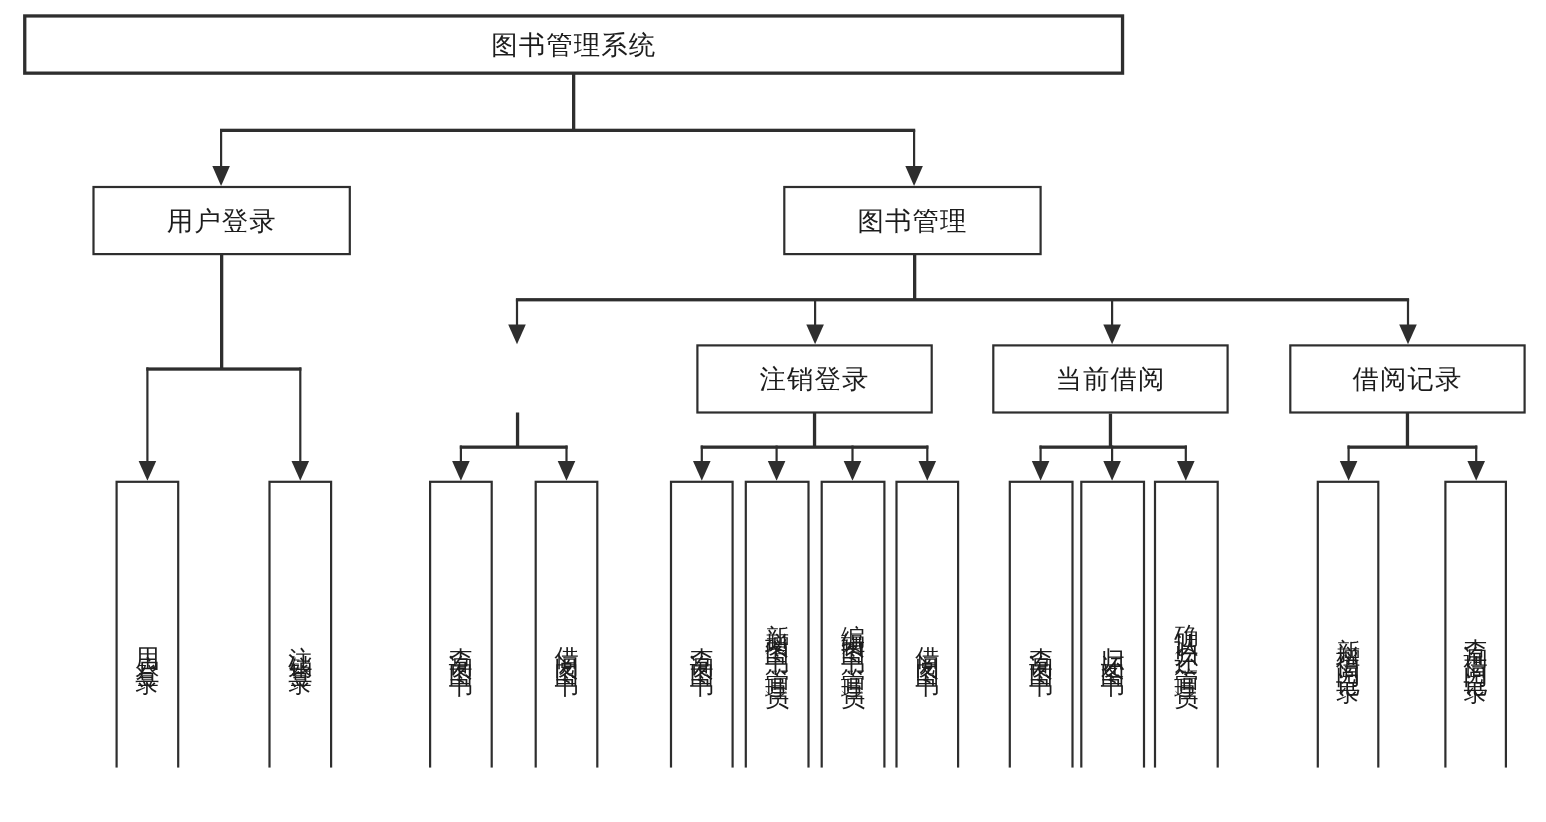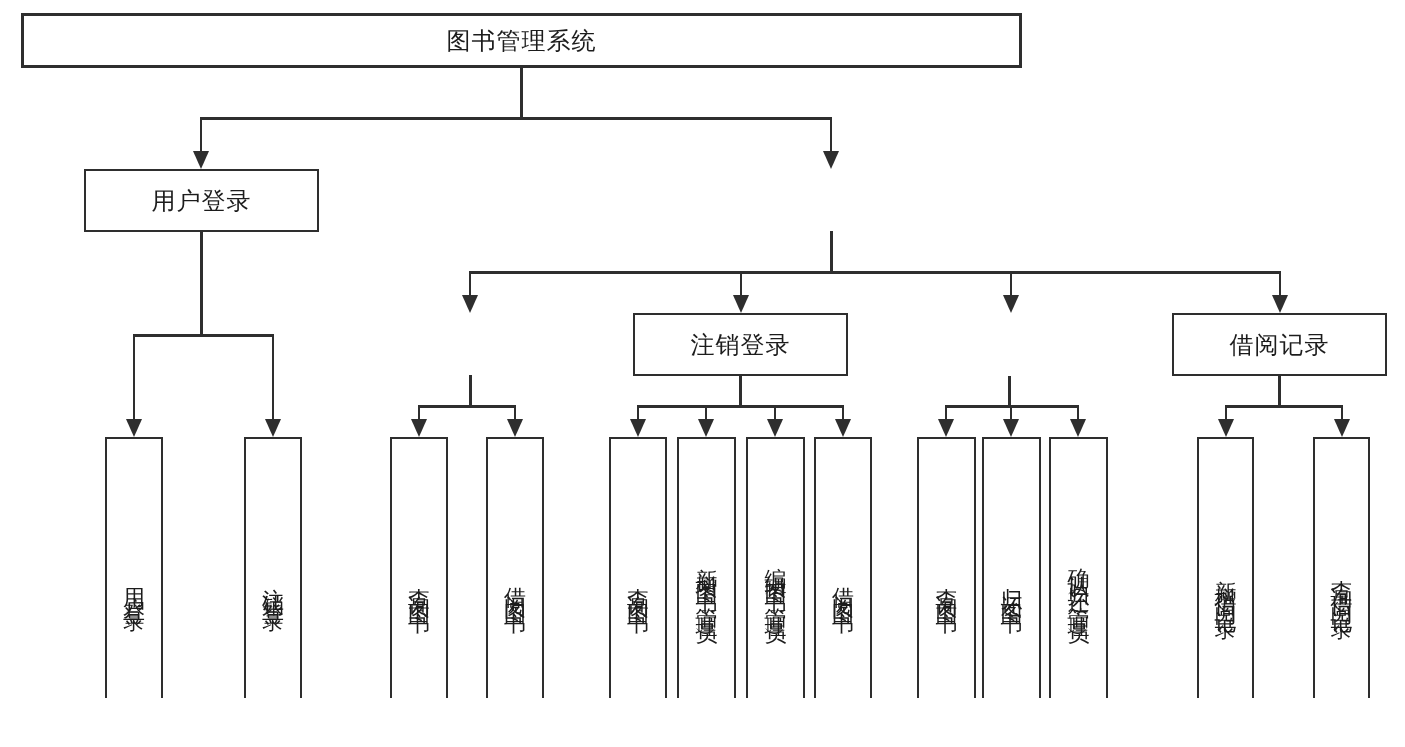--- a/index.html
+++ b/index.html
@@ -80,20 +80,23 @@
       <i class="head"></i>
     </div>
   <div class="arrow" style="left:823px;top:118px;height:51px">
       <i class="shaft"></i>
       <i class="head"></i>
     </div>
 
   <div class="box" style="left:84px;top:169px;width:235px;height:63px">
     <span class="lbl-h">用户登录</span>
   </div>
+  <div class="box" style="left:712px;top:169px;width:235px;height:63px">
+    <span class="lbl-h">图书管理</span>
+  </div>
 
   <div class="vline" style="left:200px;top:231px;height:104px"></div>
   <div class="hline" style="left:133px;top:334px;width:141px"></div>
   <div class="arrow" style="left:126px;top:334px;height:103px">
       <i class="shaft"></i>
       <i class="head"></i>
     </div>
   <div class="arrow" style="left:265px;top:334px;height:103px">
       <i class="shaft"></i>
       <i class="head"></i>
@@ -114,20 +117,23 @@
       <i class="head"></i>
     </div>
   <div class="arrow" style="left:1272px;top:272px;height:41px">
       <i class="shaft"></i>
       <i class="head"></i>
     </div>
 
   <div class="box" style="left:633px;top:313px;width:215px;height:63px">
     <span class="lbl-h">注销登录</span>
   </div>
+  <div class="box" style="left:902px;top:313px;width:215px;height:63px">
+    <span class="lbl-h">当前借阅</span>
+  </div>
   <div class="box" style="left:1172px;top:313px;width:215px;height:63px">
     <span class="lbl-h">借阅记录</span>
   </div>
 
   <div class="vline" style="left:469px;top:375px;height:31px"></div>
   <div class="hline" style="left:418px;top:405px;width:98px"></div>
   <div class="arrow" style="left:411px;top:405px;height:32px">
       <i class="shaft"></i>
       <i class="head"></i>
     </div>

